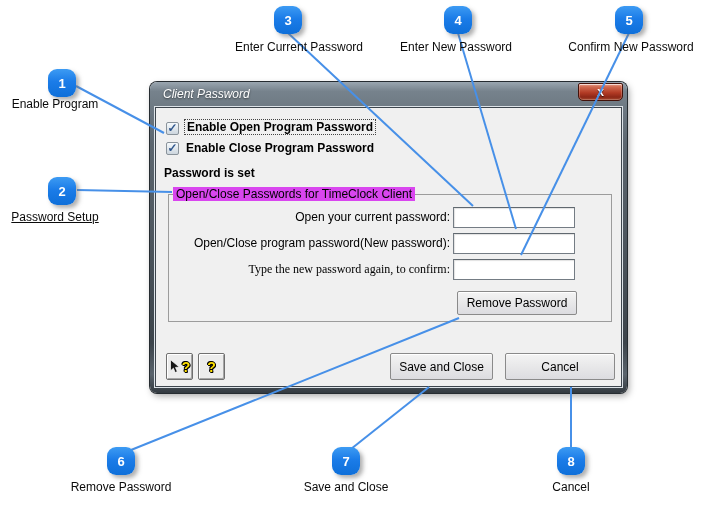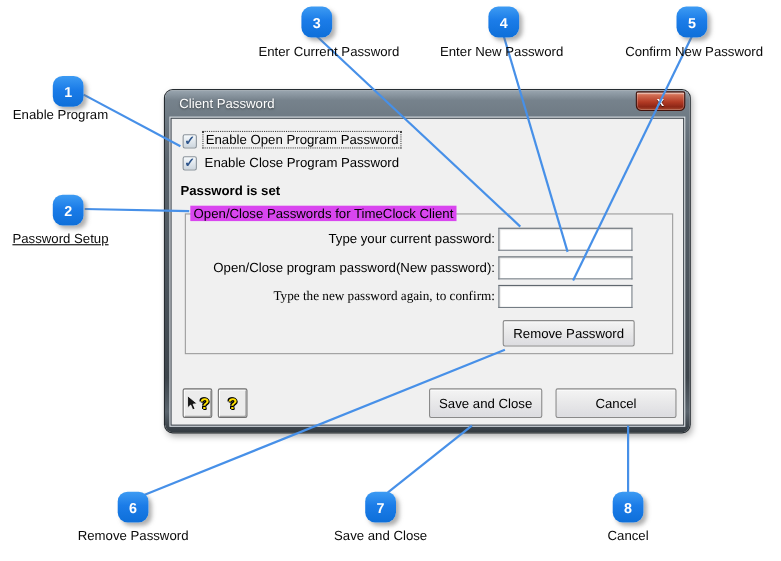--- a/index.html
+++ b/index.html
@@ -11,20 +11,21 @@
   .dialog {
     position:absolute; left:150px; top:82px; width:477px; height:311px;
     border-radius:7px;
     background:linear-gradient(180deg,#9aa6b0 0%,#76828c 3%,#5c666f 20%,#4b545c 55%,#3c444b 84%,#5a646d 94%,#333a40 100%);
     box-shadow:0 0 0 1px #262c31, 2px 3px 7px rgba(0,0,0,.35);
   }
   .titlebar {
     position:absolute; left:0; top:0; right:0; height:25px;
     color:#ffffff; font-size:12px; line-height:24px; padding-left:13px;
     text-shadow:0 1px 2px rgba(0,0,0,.55);
+    font-style:italic;
   }
   .close-btn {
     position:absolute; left:428px; top:1px; width:45px; height:18px;
     border:1px solid #43120a; border-radius:2px 2px 5px 5px;
     background:linear-gradient(180deg,#e9a28e 0%,#d06a50 18%,#b23a24 55%,#8d2717 82%,#a84a2f 100%);
     box-shadow:inset 0 1px 0 rgba(255,255,255,.55), inset 0 0 0 1px rgba(255,255,255,.22);
     color:#ffffff; font-size:12px; font-weight:bold; text-align:center; line-height:16px;
     text-shadow:0 1px 1px rgba(0,0,0,.65); cursor:default;
   }
   .client {
@@ -35,21 +36,21 @@
     font-size:12px; color:#000;
   }
 
   
   .cb-box {
     position:absolute; width:13px; height:13px;
     border:1px solid #8a939b; border-radius:2px;
     background:linear-gradient(180deg,#f6fafd 0%,#dde4ea 60%,#cdd6de 100%);
     color:#30568c; font-size:12px; font-weight:bold; line-height:11px; text-align:center;
   }
-  .cb-label { position:absolute; white-space:nowrap; }
+  .cb-label { position:absolute; white-space:nowrap;font-weight:bold; }
   .focus-dotted { border:1px dotted #444; padding:0 2px; }
 
   .status-text { position:absolute; left:8px; top:58px; font-weight:bold; white-space:nowrap; }
 
   
   .groupbox {
     position:absolute; left:12px; top:86px; width:444px; height:128px;
     border:1px solid #9c9c9c;
   }
   .groupbox-legend {
@@ -117,21 +118,21 @@
       <span class="cb-label focus-dotted" style="left:28px;top:11px;">Enable Open Program Password</span>
 
       <span class="cb-box" style="left:10px;top:34px;"><span>✓</span></span>
       <span class="cb-label" style="left:30px;top:33px;">Enable Close Program Password</span>
 
       <div class="status-text">Password is set</div>
 
       <div class="groupbox">
         <div class="groupbox-legend">Open/Close Passwords for TimeClock Client</div>
 
-        <div class="g-row-label" style="top:15px;">Type your current password:</div>
+        <div class="g-row-label" style="top:15px;">Open your current password:</div>
         <input class="g-field" style="top: 12px;" type="text" value="">
 
         <div class="g-row-label" style="top:41px;">Open/Close program password(New password):</div>
         <input class="g-field" style="top: 38px;" type="text" value="">
 
         <div class="g-row-label" style="top:67px;font-family:Liberation Serif, serif;">Type the new password again, to confirm:</div>
         <input class="g-field" style="top: 64px;" type="text" value="">
 
         <div class="btn" style="left:288px;top:96px;width:120px;height:24px;">
           <span>Remove Password</span>

